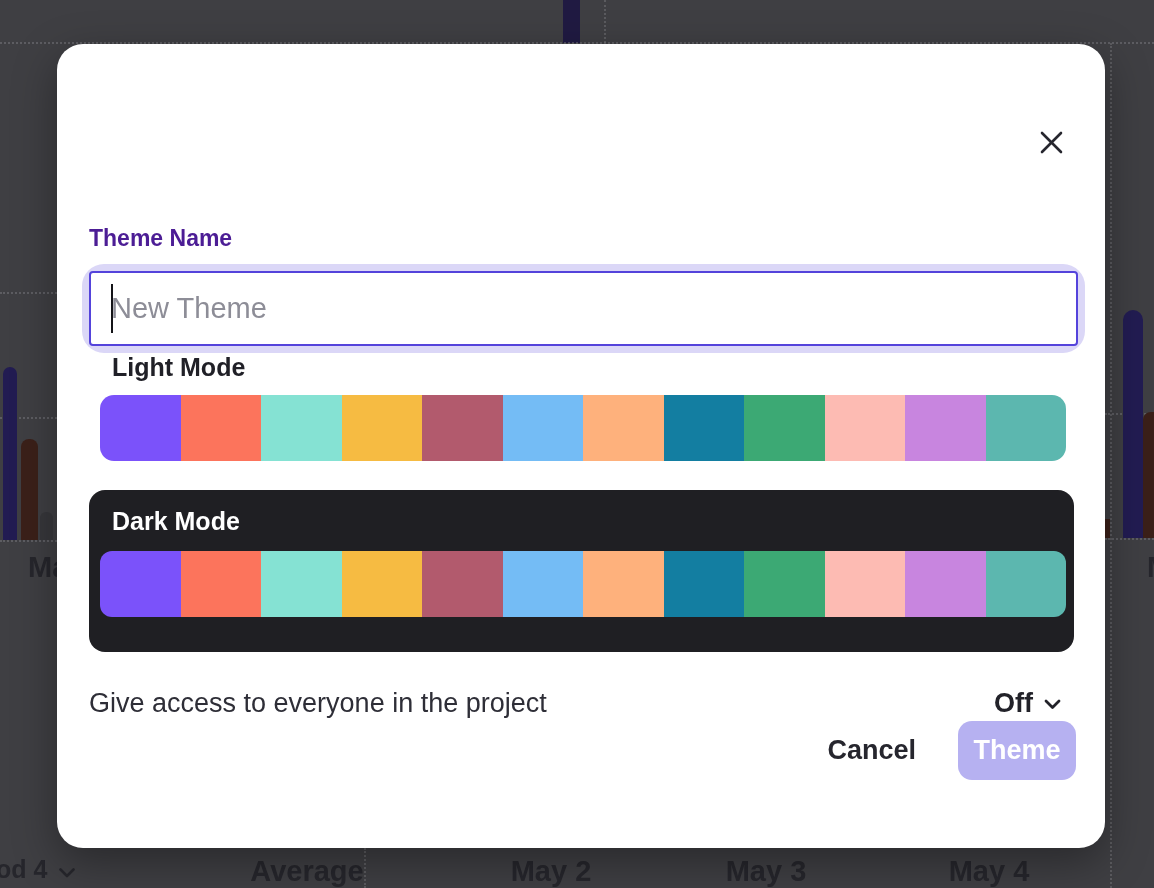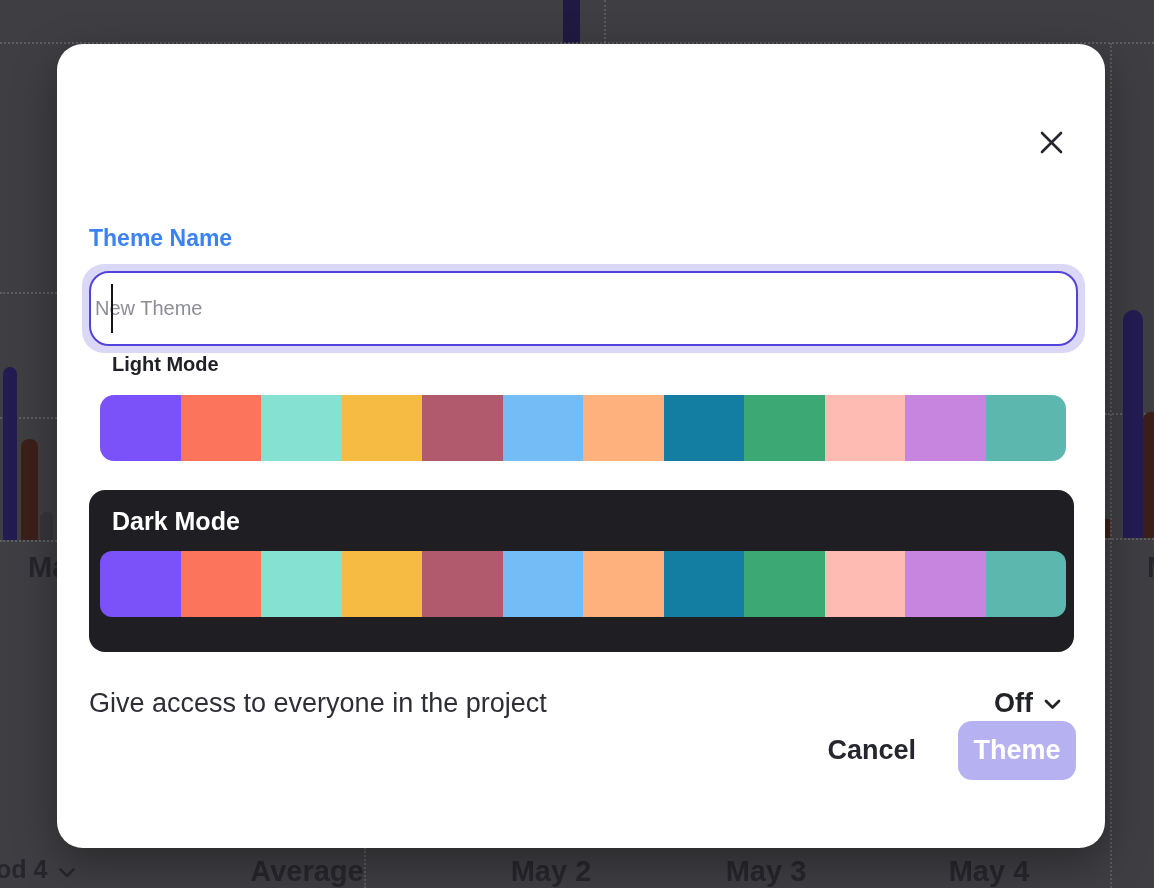--- a/index.html
+++ b/index.html
@@ -56,35 +56,35 @@
     position:absolute; left:33px; top:82px;
     font-size:43px; font-weight:800; letter-spacing:-1px; color:#2B2935;
   }
   .close-btn {
     position:absolute; right:36px; top:82px; width:36px; height:36px;
     background:none; border:none; cursor:pointer;
     display:flex; align-items:center; justify-content:center;
   }
   .field-label {
     position:absolute; left:32px; top:181px;
-    font-size:23px; font-weight:700; color:#3b82f6;
+    font-size:23px; font-weight:700; color:#4c1d95;
   }
   .input-ring {
     position:absolute; left:25px; top:220px; width:1003px; height:89px;
     background:#DBD7F7; border-radius:22px; padding:7px;
   }
   .input-ring input {
-    width:100%; height:100%; border:2px solid #5443DB; border-radius:20px;
-    background:#fff; outline:none; padding:0 4px;
-    font-family:"Liberation Sans", sans-serif; font-size:20px; color:#2A2A33;
+    width:100%; height:100%; border:2px solid #5443DB; border-radius:4px;
+    background:#fff; outline:none; padding:0 20px;
+    font-family:"Liberation Sans", sans-serif; font-size:29px; color:#2A2A33;
   }
   .input-ring input::placeholder { color:#8D8D97; opacity:1; }
   .caret { position:absolute; left:29px; top:20px; width:2px; height:49px; background:#141418; }
 
-  .section-label { position:absolute; font-size:20px; font-weight:700; color:#202027; }
+  .section-label { position:absolute; font-size:25px; font-weight:700; color:#202027; }
   .light-label { left:55px; top:309px; }
 
   .strip {
     display:flex; overflow:hidden; width:966px; height:66px;
   }
   .light-strip { position:absolute; left:43px; top:351px; border-radius:14px; }
   .swatch { flex:1 1 0; }
 
   .dark-card {
     position:absolute; left:32px; top:446px; width:985px; height:162px;

